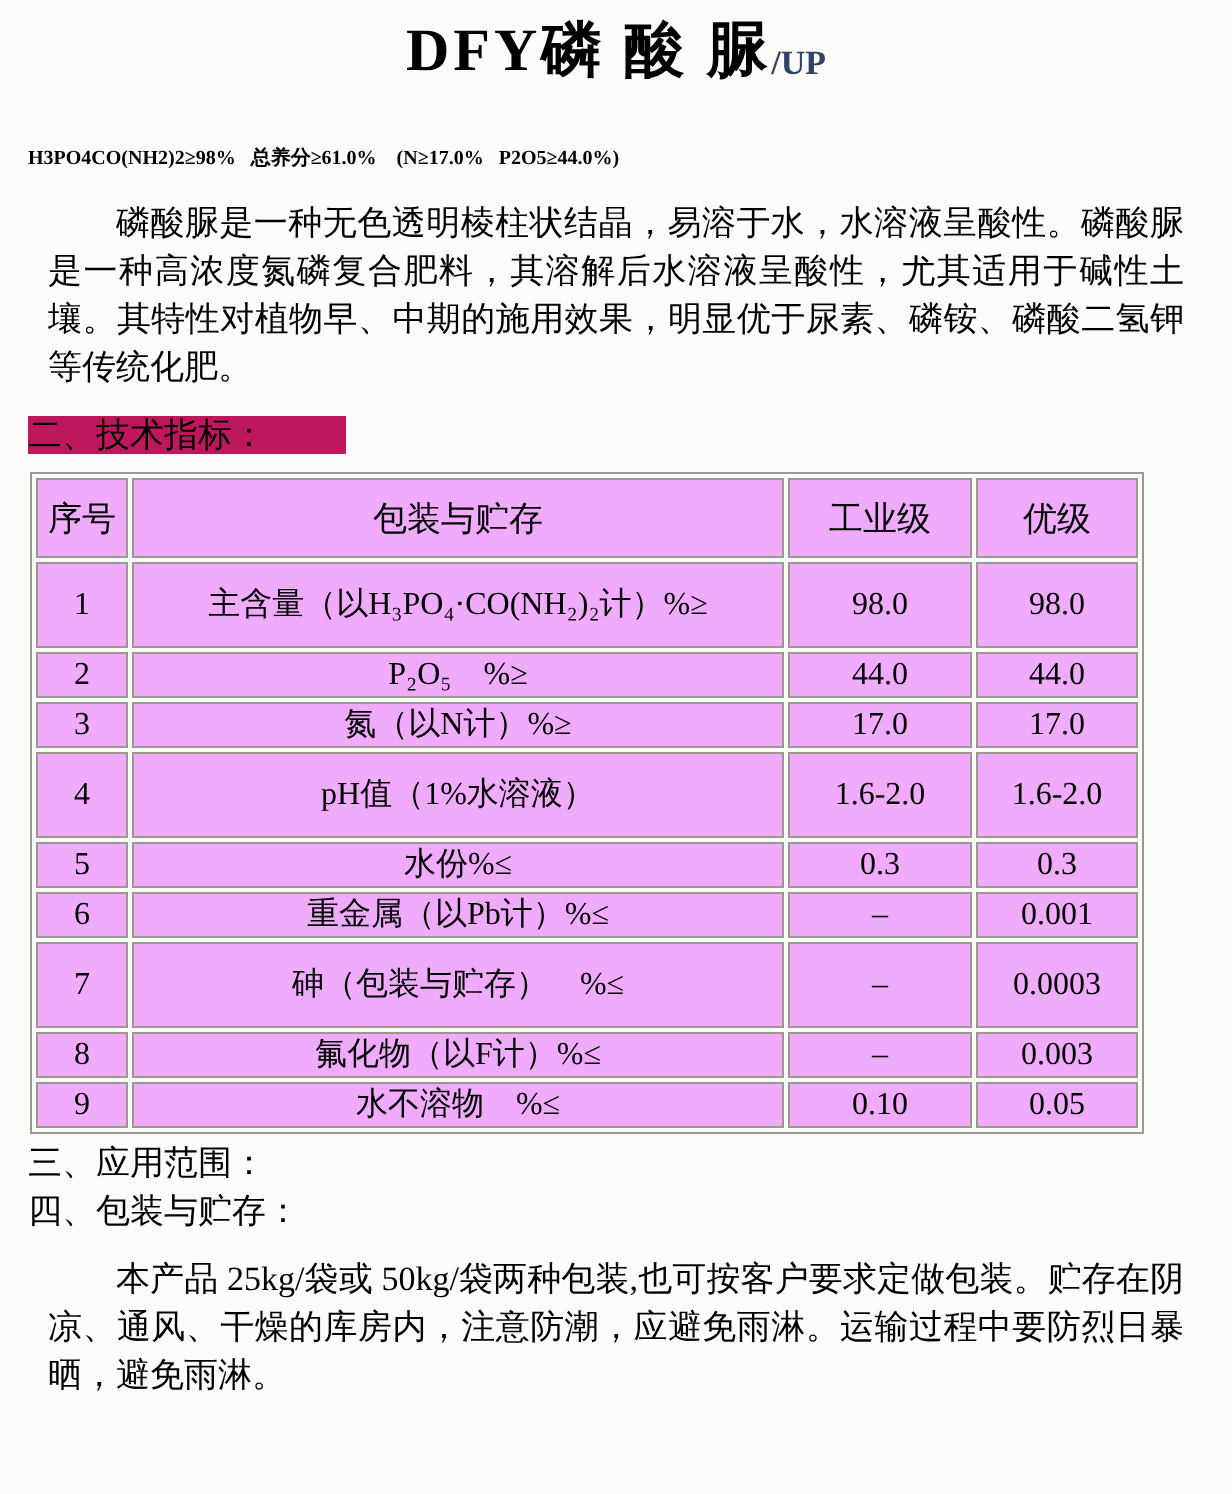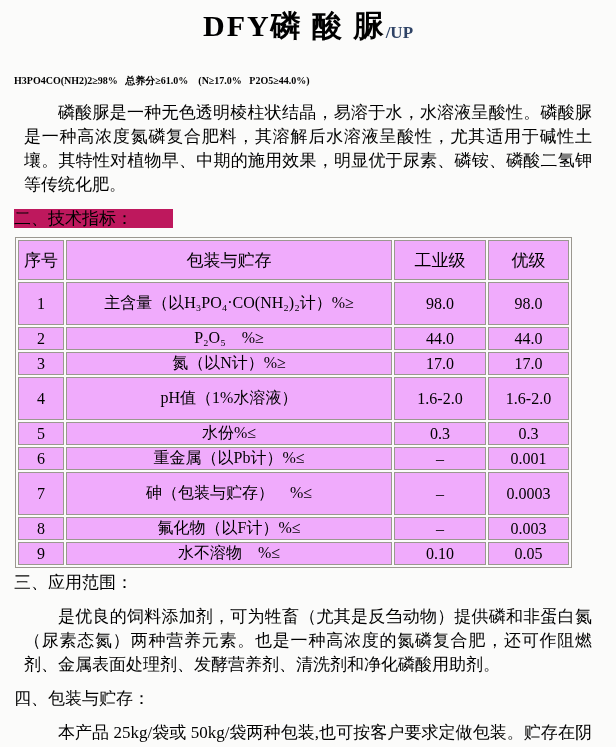--- a/index.html
+++ b/index.html
@@ -167,19 +167,18 @@
           <tr class="rsm">
             <td>9</td>
             <td>水不溶物　%≤</td>
             <td>0.10</td>
             <td>0.05</td>
           </tr>
         </tbody>
     </table>
 
     <p class="sec-heading" style="margin-top:3px">三、应用范围：</p>
-    <p class="body-para">是优良的饲料添加剂，可为牲畜（尤其是反刍动物）提供磷和非蛋白氮（尿素态氮）两种营养元素。也是一种高浓度的氮磷复合肥，还可作阻燃剂、金属表面处理剂、发酵营养剂、清洗剂和净化磷酸用助剂。</p>
 
     <p class="sec-heading">四、包装与贮存：</p>
     <p class="body-para">本产品 25kg/袋或 50kg/袋两种包装,也可按客户要求定做包装。贮存在阴凉、通风、干燥的库房内，注意防潮，应避免雨淋。运输过程中要防烈日暴晒，避免雨淋。</p>
 
   </div>
 </div>
 
 </body></html>

